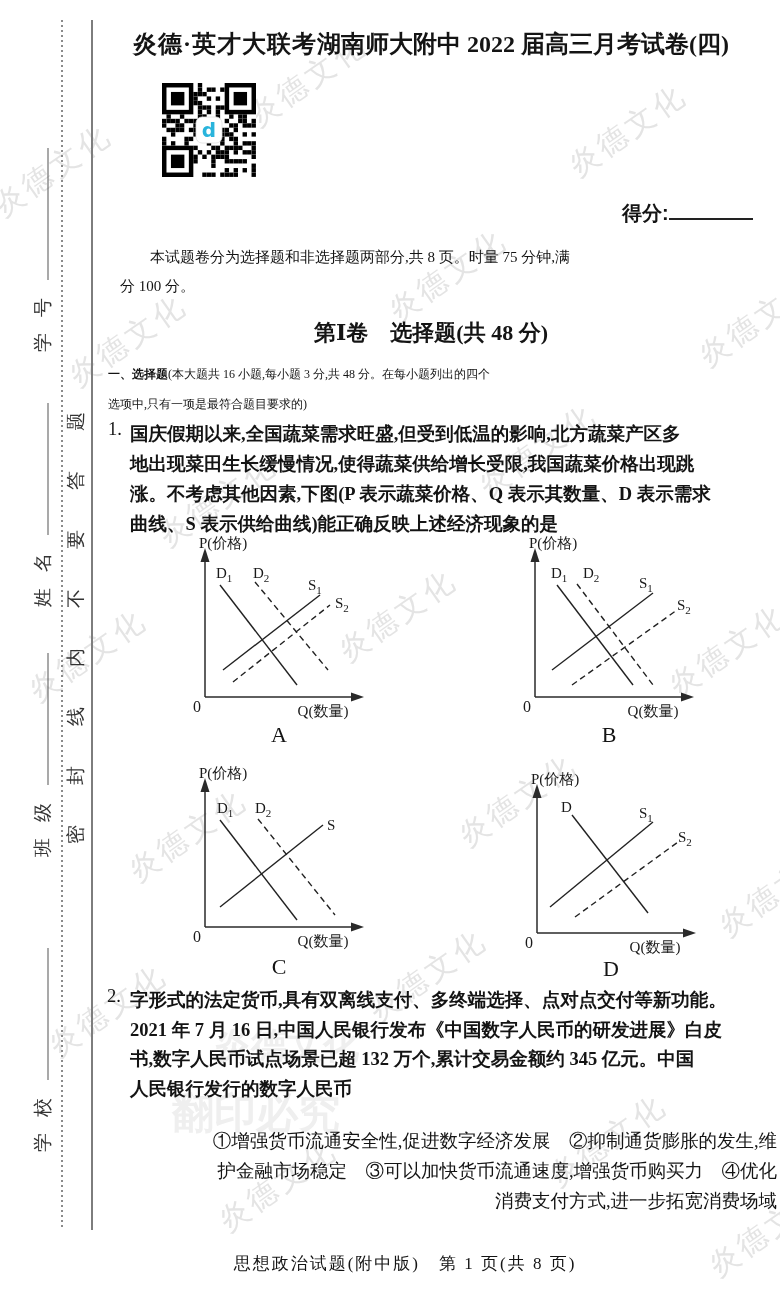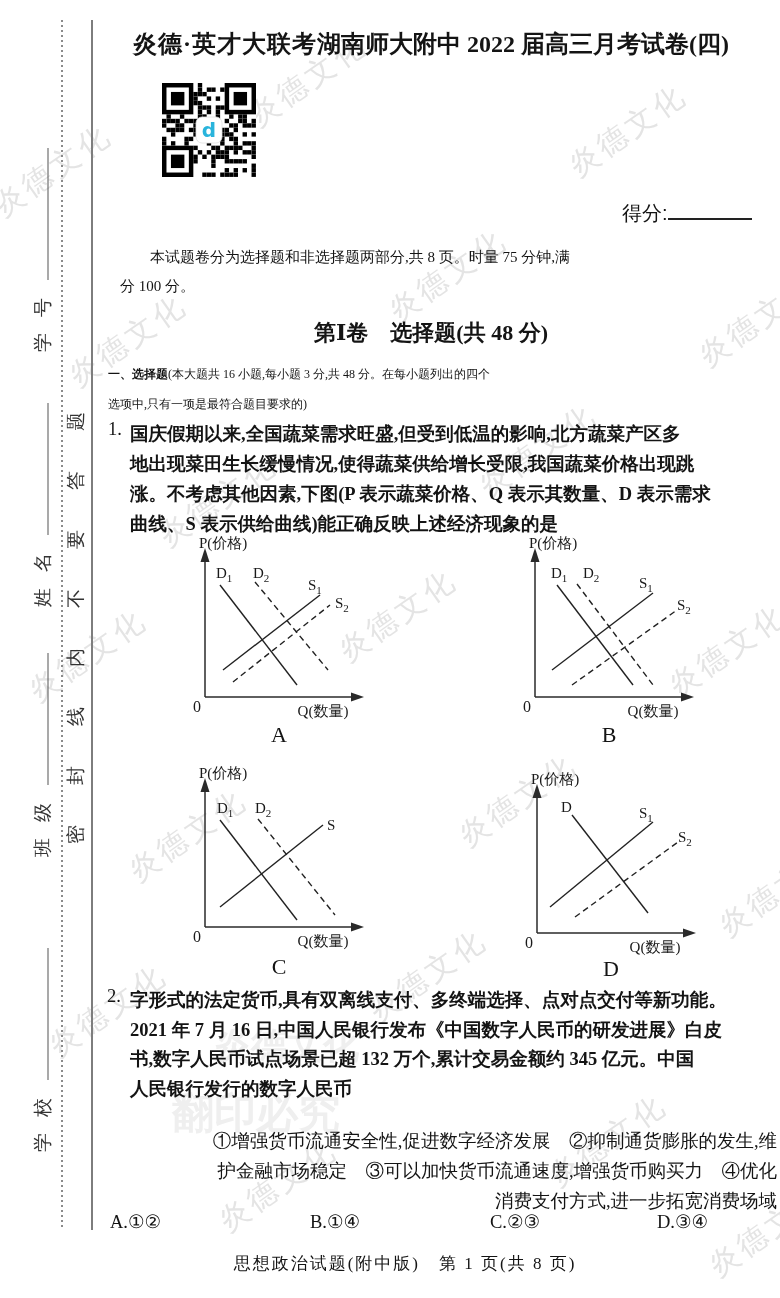--- a/index.html
+++ b/index.html
@@ -19,21 +19,21 @@
   .mfield{left:42px;font-size:19px;color:#333;}
   .mfield .lab{letter-spacing:16px;}
   .mfield .blank{display:inline-block;width:132px;border-bottom:1.4px solid #555;height:1em;margin-left:2px;vertical-align:baseline;}
   
   .header{position:absolute;left:95px;top:28px;width:672px;text-align:center;white-space:nowrap;}
   .brand{font-size:24px;font-weight:900;letter-spacing:1px;}
   .hrest{font-size:24px;font-weight:700;}
   .qr{position:absolute;left:162px;top:83px;}
   .title{position:absolute;left:95px;top:96px;width:672px;text-align:center;
          font-size:38px;font-weight:bold;letter-spacing:6px;}
-  .score{position:absolute;left:622px;top:198px;font-size:20px;font-weight:normal;
+  .score{position:absolute;left:622px;top:198px;font-size:20px;font-weight:bold;
          font-family:"Liberation Sans","DejaVu Sans",sans-serif;}
   .score .sline{display:inline-block;width:84px;border-bottom:2px solid #222;height:1em;vertical-align:baseline;}
   
   .tline{white-space:nowrap;}
   .intro{position:absolute;left:120px;top:243px;width:660px;font-size:15px;line-height:28.5px;}
   .section{position:absolute;left:95px;top:318px;width:672px;text-align:center;font-size:22px;font-weight:bold;}
   .mcq-head{position:absolute;left:108px;top:359px;width:662px;font-size:12px;line-height:30px;}
   .mcq-head .bold{font-weight:bold;}
   .qnum{position:absolute;font-size:18.5px;}
   .qtext{position:absolute;font-size:18.5px;font-weight:bold;}
@@ -354,22 +354,16 @@
     <div class="tline">字形式的法定货币,具有双离线支付、多终端选择、点对点交付等新功能。</div>
     <div class="tline">2021 年 7 月 16 日,中国人民银行发布《中国数字人民币的研发进展》白皮</div>
     <div class="tline">书,数字人民币试点场景已超 132 万个,累计交易金额约 345 亿元。中国</div>
     <div class="tline">人民银行发行的数字人民币</div>
   </div>
   <div class="stmts">
     <div class="tline">①增强货币流通安全性,促进数字经济发展　②抑制通货膨胀的发生,维</div>
     <div class="tline">护金融市场稳定　③可以加快货币流通速度,增强货币购买力　④优化</div>
     <div class="tline">消费支付方式,进一步拓宽消费场域</div>
   </div>
-  <div class="choices">
-    <span class="choice">A.①②</span>
-    <span class="choice">B.①④</span>
-    <span class="choice">C.②③</span>
-    <span class="choice">D.③④</span>
-  </div>
 
   <div class="footer">思想政治试题(附中版)　第 1 页(共 8 页)</div>
 
 </div>
 
 </body></html>

